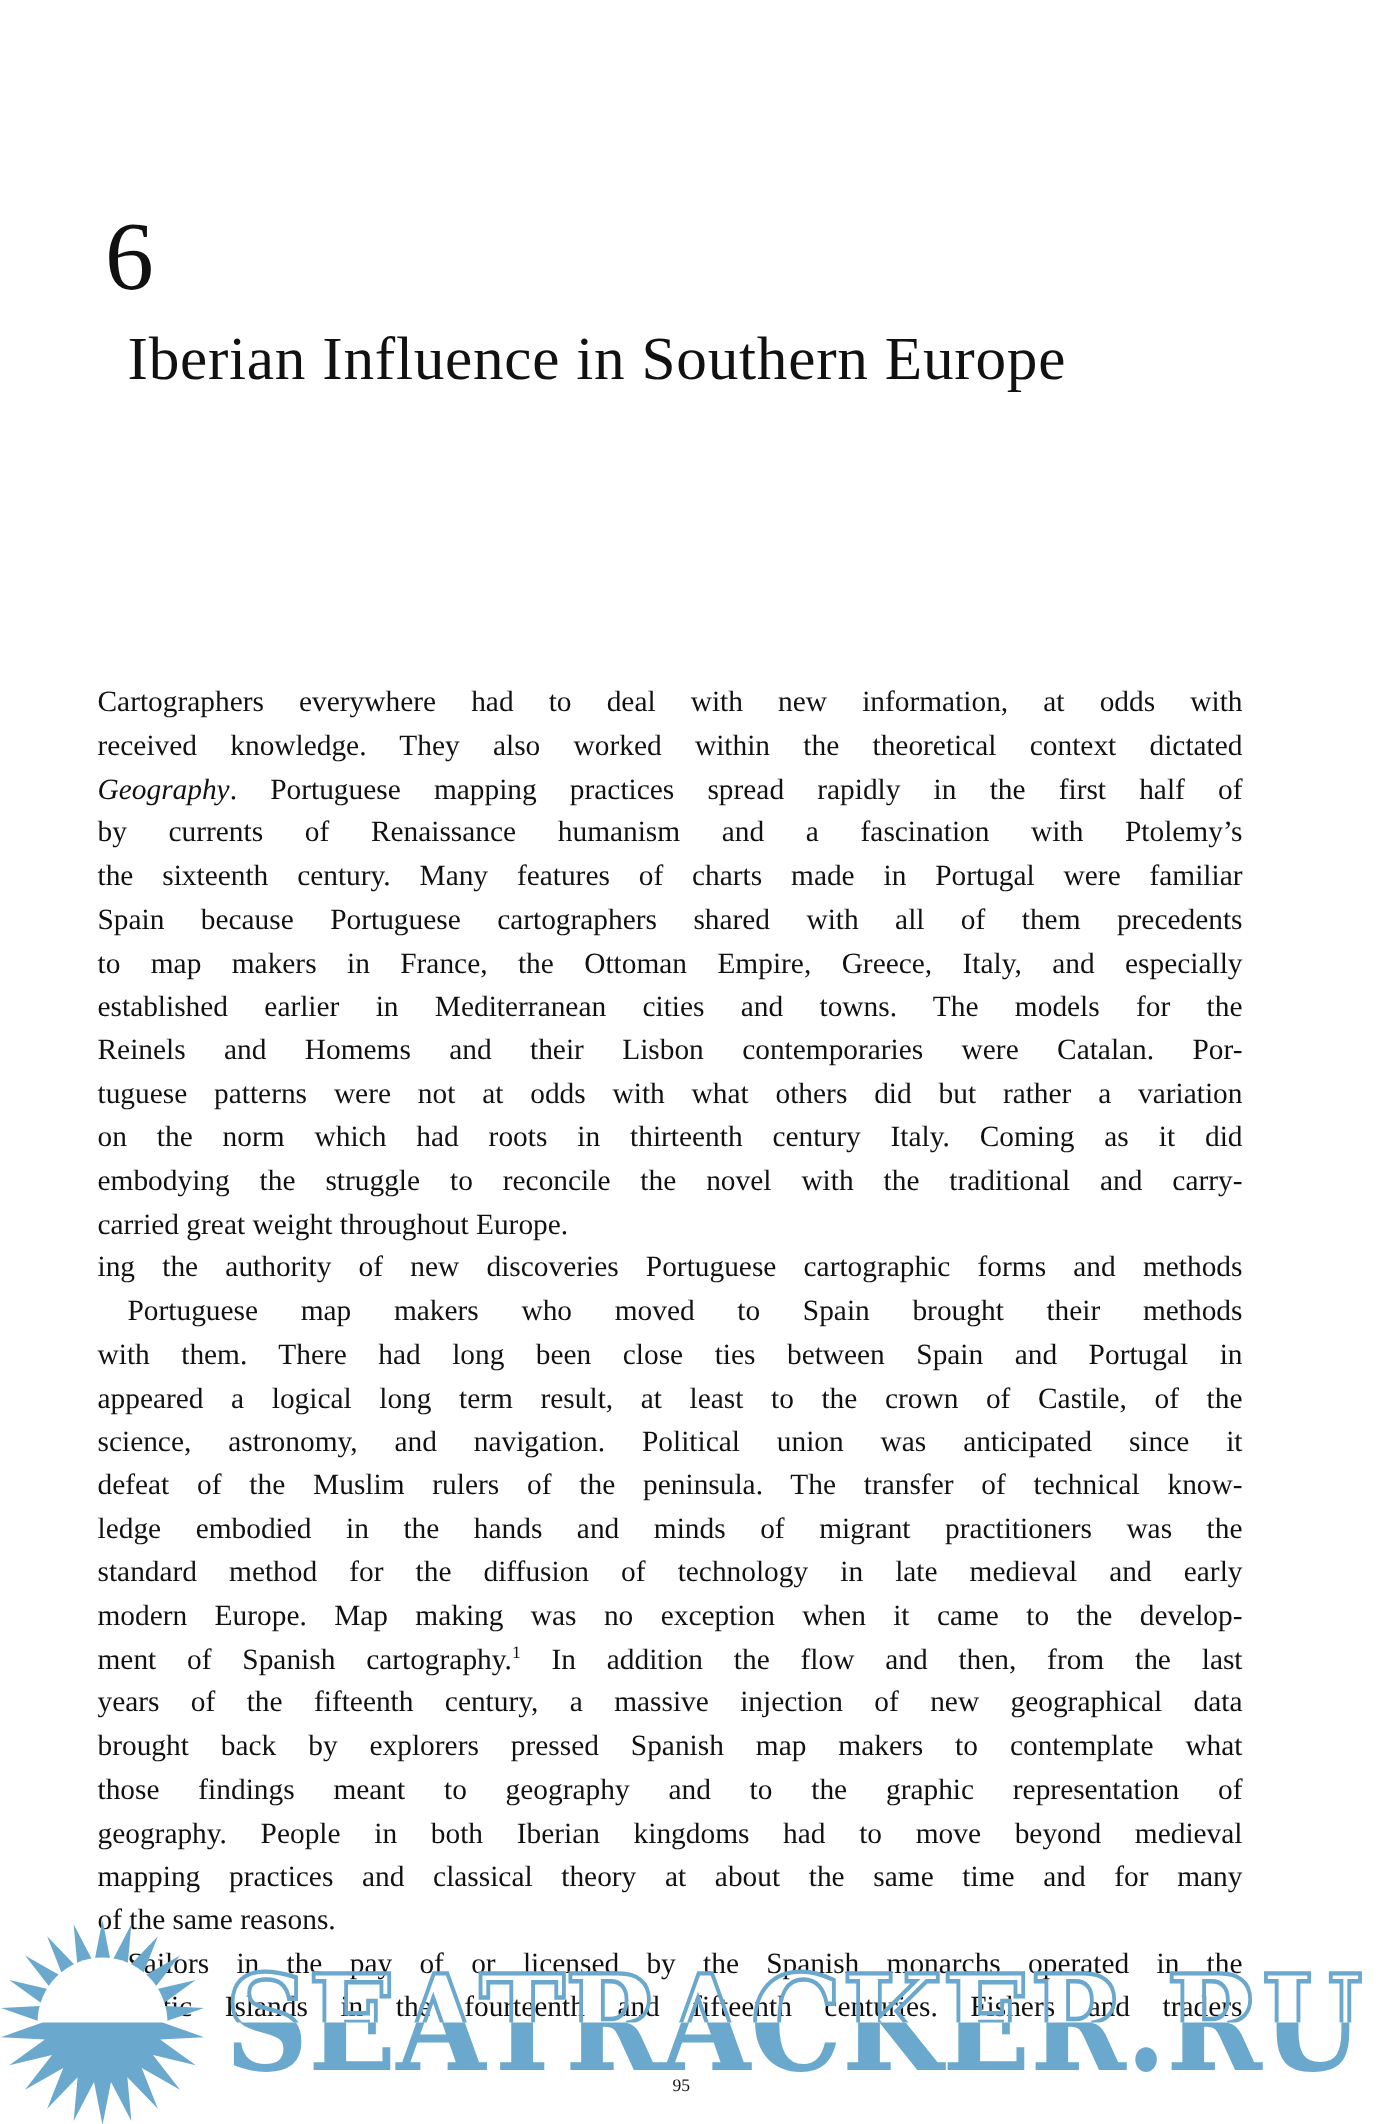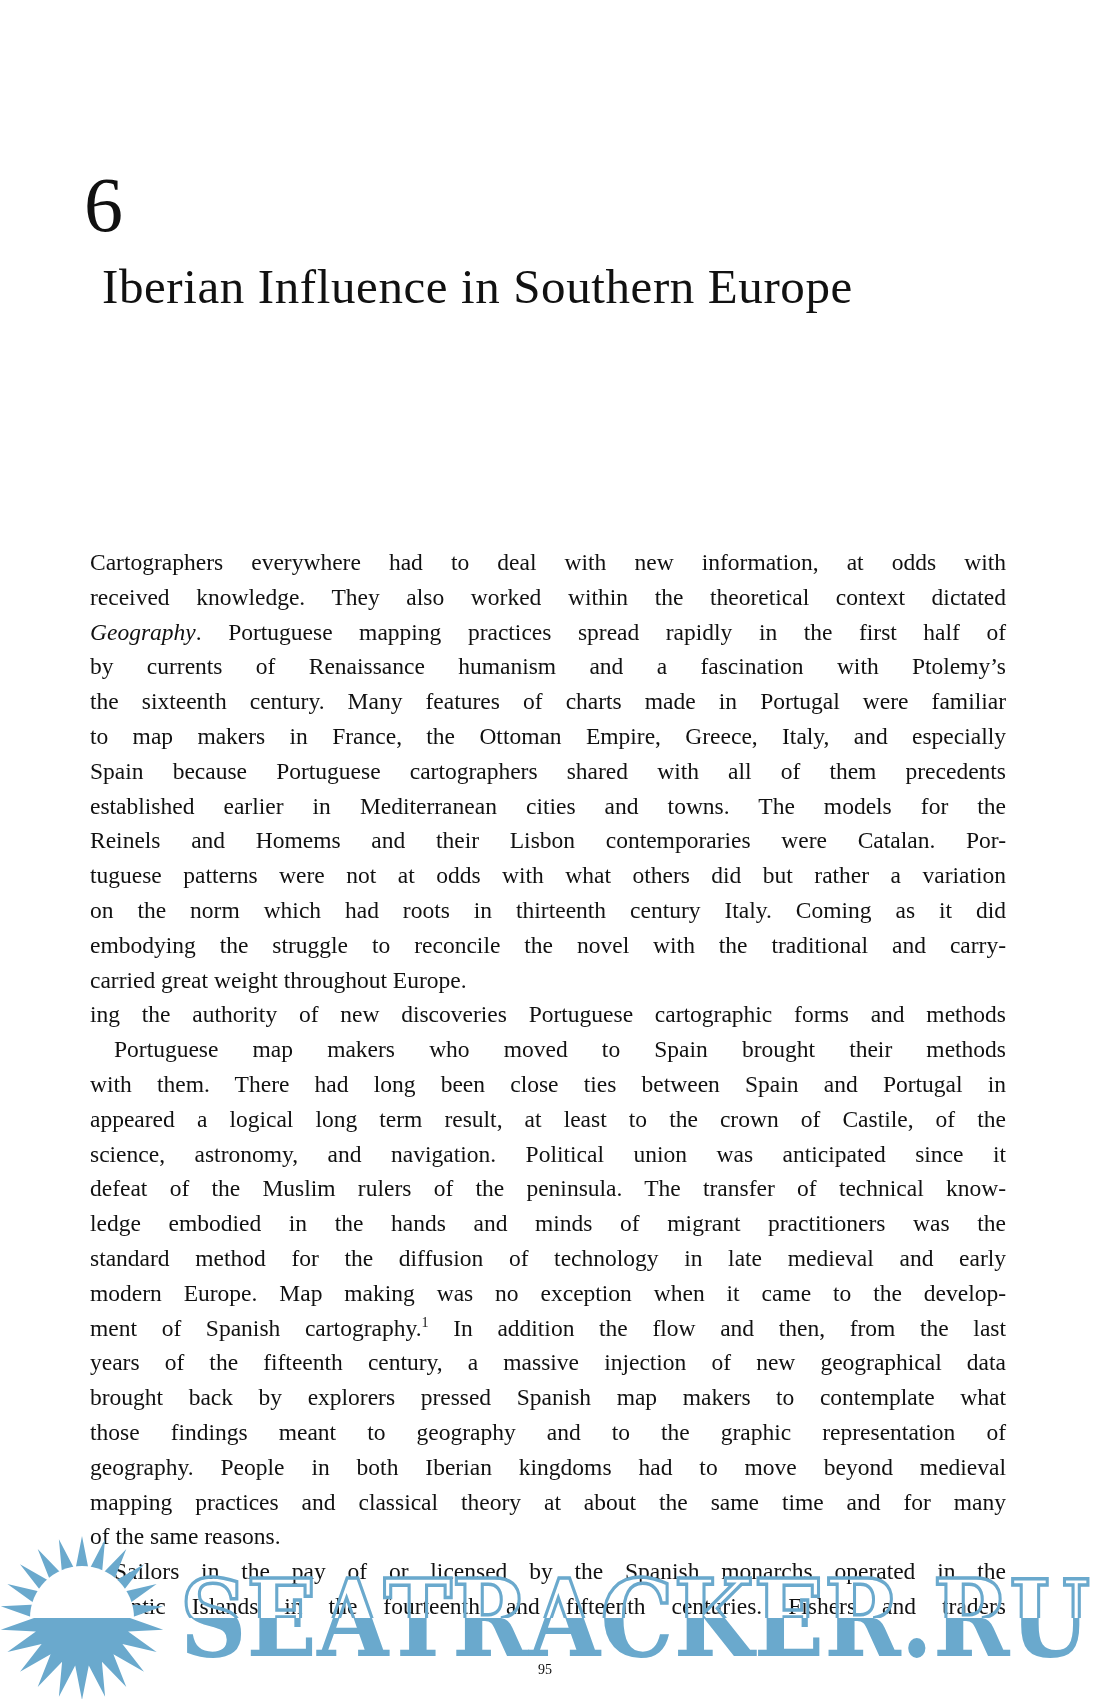--- a/index.html
+++ b/index.html
@@ -3,21 +3,21 @@
 <meta charset="utf-8">
 <style>
   html, body { margin: 0; padding: 0; background: #ffffff; }
   body { width: 1103px; height: 1699px; position: relative; overflow: hidden;
          font-family: "DejaVu Serif", "Liberation Serif", serif; color: #111; }
   .page { position: absolute; left: 0; top: 0; width: 1103px; height: 1699px; }
   .chapter-number { position: absolute; left: 84px; top: 160px; font-size: 78px; line-height: 90px;
                     font-family: "Liberation Serif", serif; font-weight: normal; margin: 0; }
   .chapter-title { position: absolute; left: 86px; top: 240px; font-size: 49px; line-height: 62px;
                    font-family: "Liberation Serif", serif; font-weight: normal; margin: 16px; letter-spacing: 0.6px; }
-  .body-text { position: absolute; left: 90px; top: 545px; width: 916px; }
+  .body-text { position: absolute; left: 78px; top: 545px; width: 916px; }
   .line { display: block; height: 34.8px; line-height: 34.8px; font-size: 23.5px;
           font-family: "Liberation Serif", serif; text-align: justify; text-align-last: justify;
           white-space: nowrap; overflow: visible; }
   .line.last { text-align-last: left; }
   .line.indent { padding-left: 24px; }
   .line span.justify { display: block; text-align: justify; text-align-last: justify; white-space: normal; }
   .line.last span.justify { text-align-last: left; }
   .italic { font-style: italic; }
   sup.fn { font-size: 14px; vertical-align: 9px; line-height: 0; }
   .page-number { position: absolute; left: 0; width: 1090px; top: 1662px; text-align: center;
@@ -44,24 +44,24 @@
       <span class="line">
           <span class="justify"><span class="italic">Geography</span><span>. Portuguese mapping practices spread rapidly in the first half of</span></span>
         </span>
       <span class="line">
           <span class="justify">by currents of Renaissance humanism and a fascination with Ptolemy’s</span>
         </span>
       <span class="line">
           <span class="justify">the sixteenth century. Many features of charts made in Portugal were familiar</span>
         </span>
       <span class="line">
-          <span class="justify">to map makers in France, the Ottoman Empire, Greece, Italy, and especially</span>
+          <span class="justify">Spain because Portuguese cartographers shared with all of them precedents</span>
         </span>
       <span class="line">
-          <span class="justify">Spain because Portuguese cartographers shared with all of them precedents</span>
+          <span class="justify">to map makers in France, the Ottoman Empire, Greece, Italy, and especially</span>
         </span>
       <span class="line">
           <span class="justify">established earlier in Mediterranean cities and towns. The models for the</span>
         </span>
       <span class="line">
           <span class="justify">Reinels and Homems and their Lisbon contemporaries were Catalan. Por-</span>
         </span>
       <span class="line">
           <span class="justify">tuguese patterns were not at odds with what others did but rather a variation</span>
         </span>

